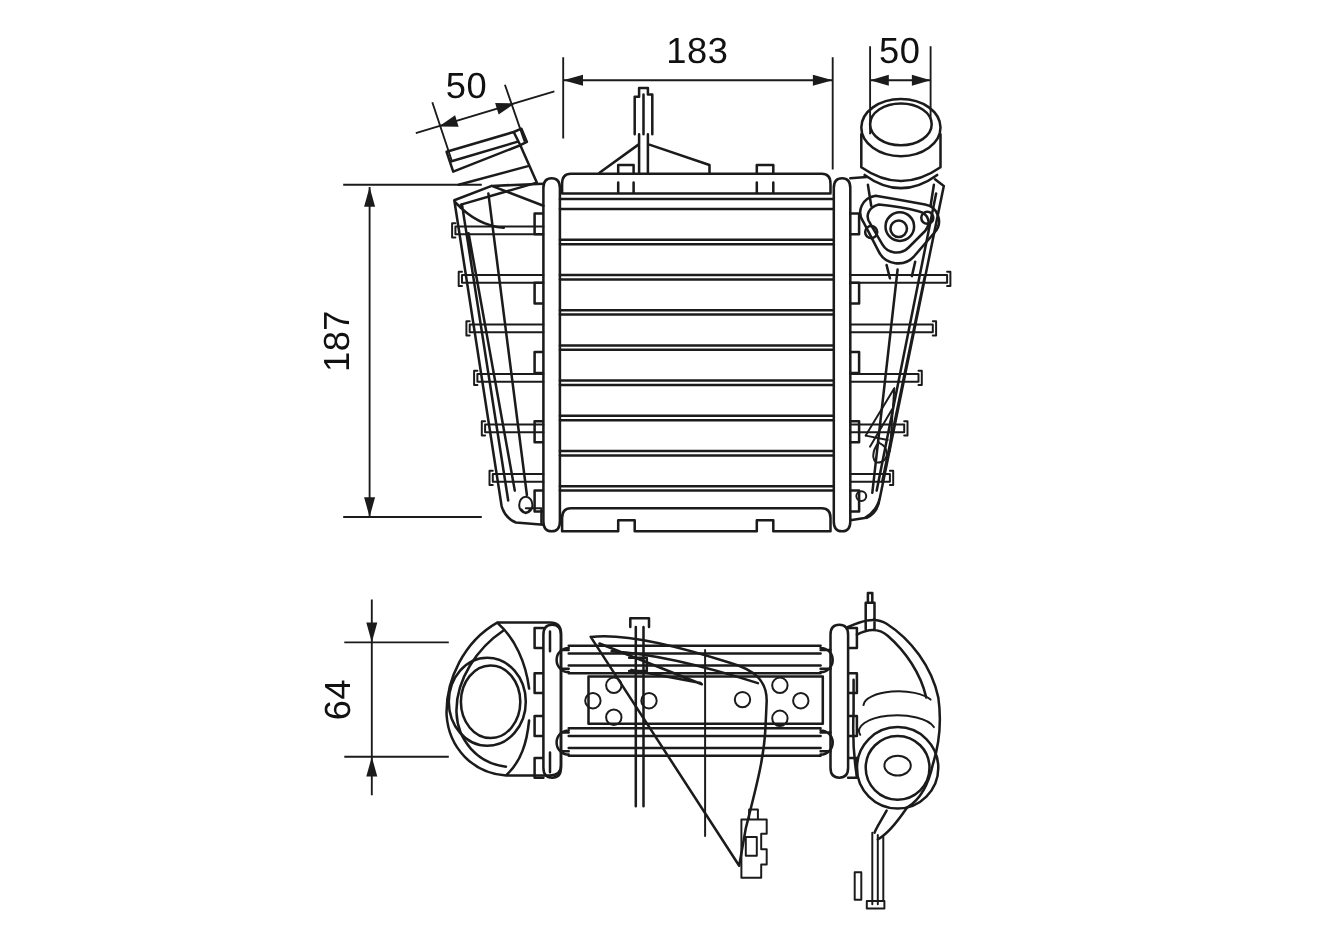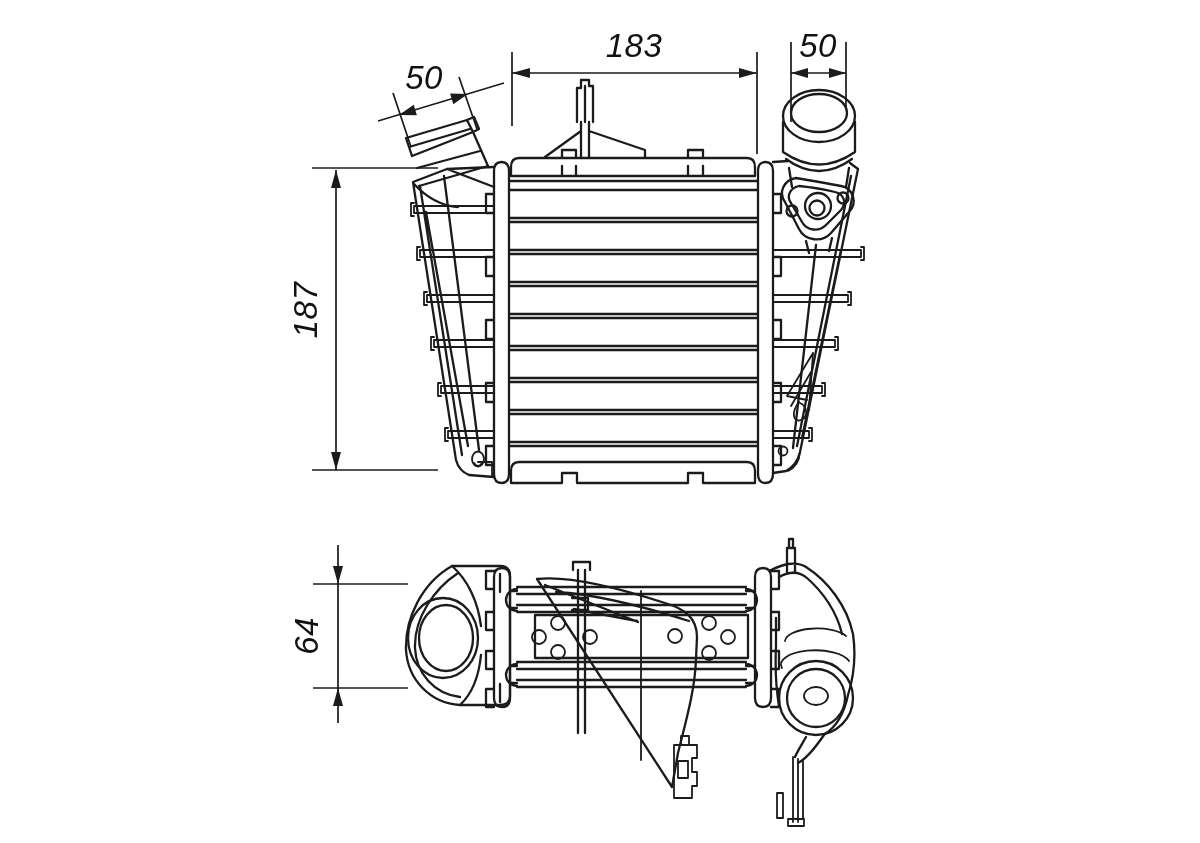--- a/index.html
+++ b/index.html
@@ -9,21 +9,20 @@
     width: 1200px;
     height: 843px;
     overflow: hidden;
     font-family: "Liberation Sans", sans-serif;
   }
   .canvas-wrap {
     position: relative;
     width: 1200px;
     height: 843px;
     background: #ffffff;
-    font-style: italic;
   }
   svg { display: block; }
   .part {
     fill: none;
     stroke: #1b1b1b;
     stroke-width: 2.3;
     stroke-linecap: round;
     stroke-linejoin: round;
   }
   .part-thin {

